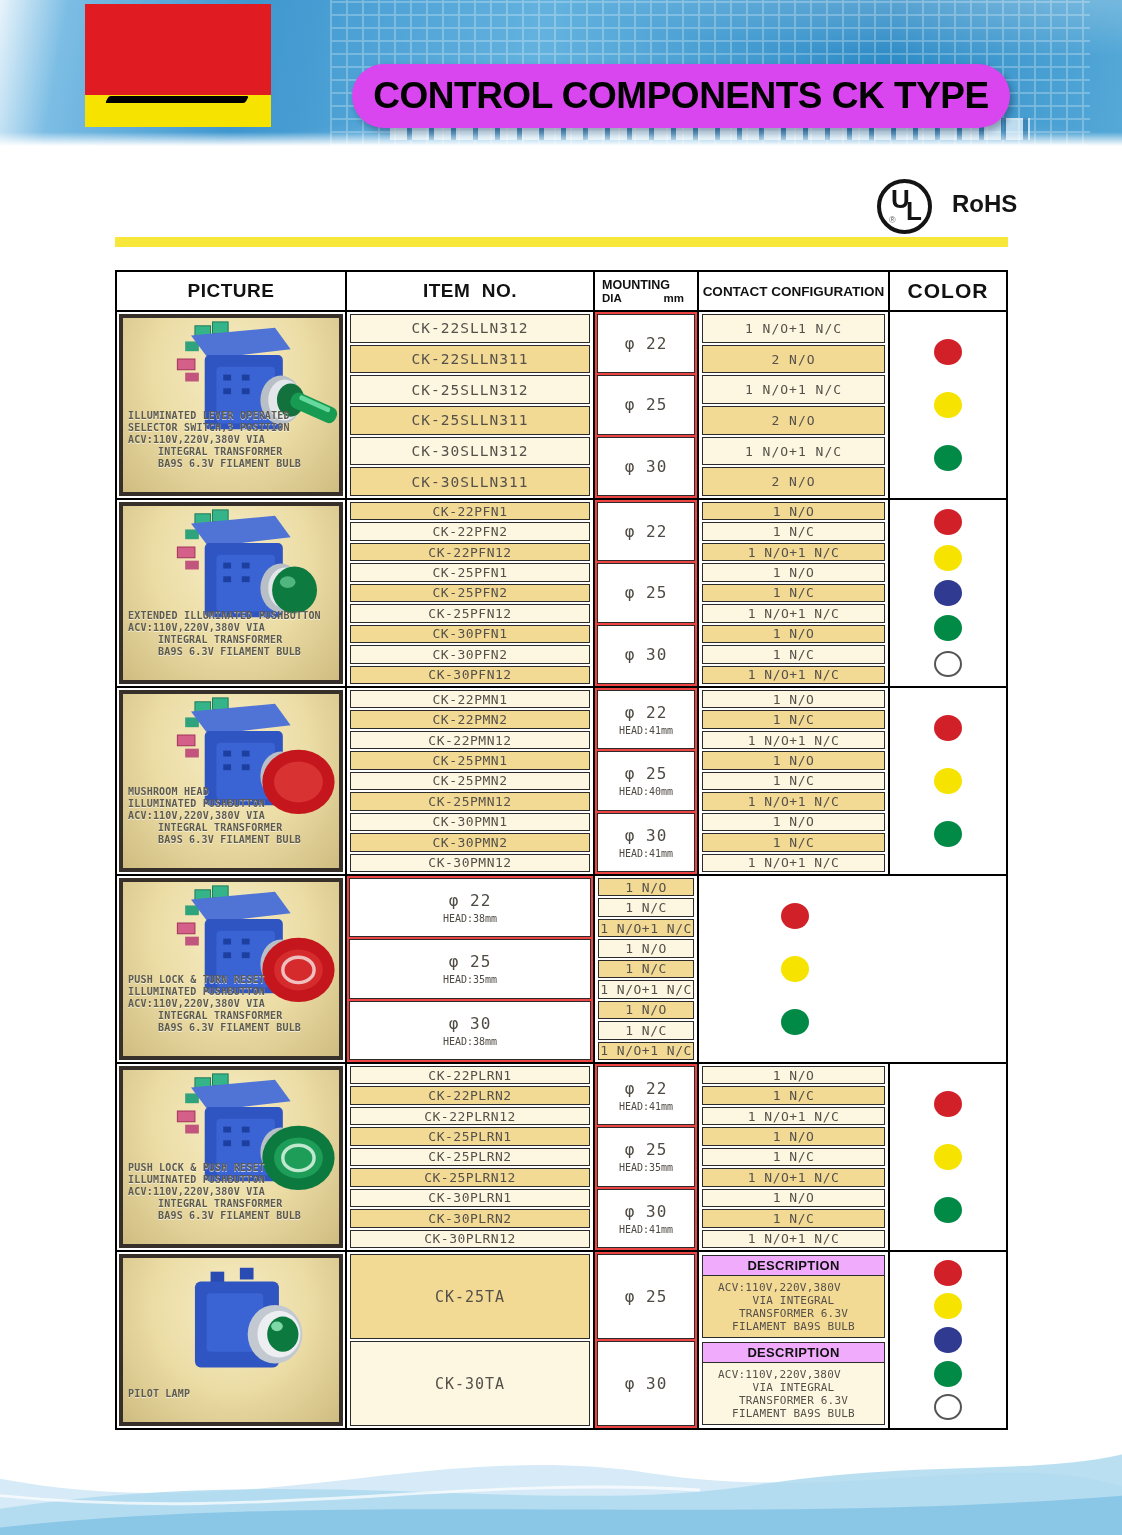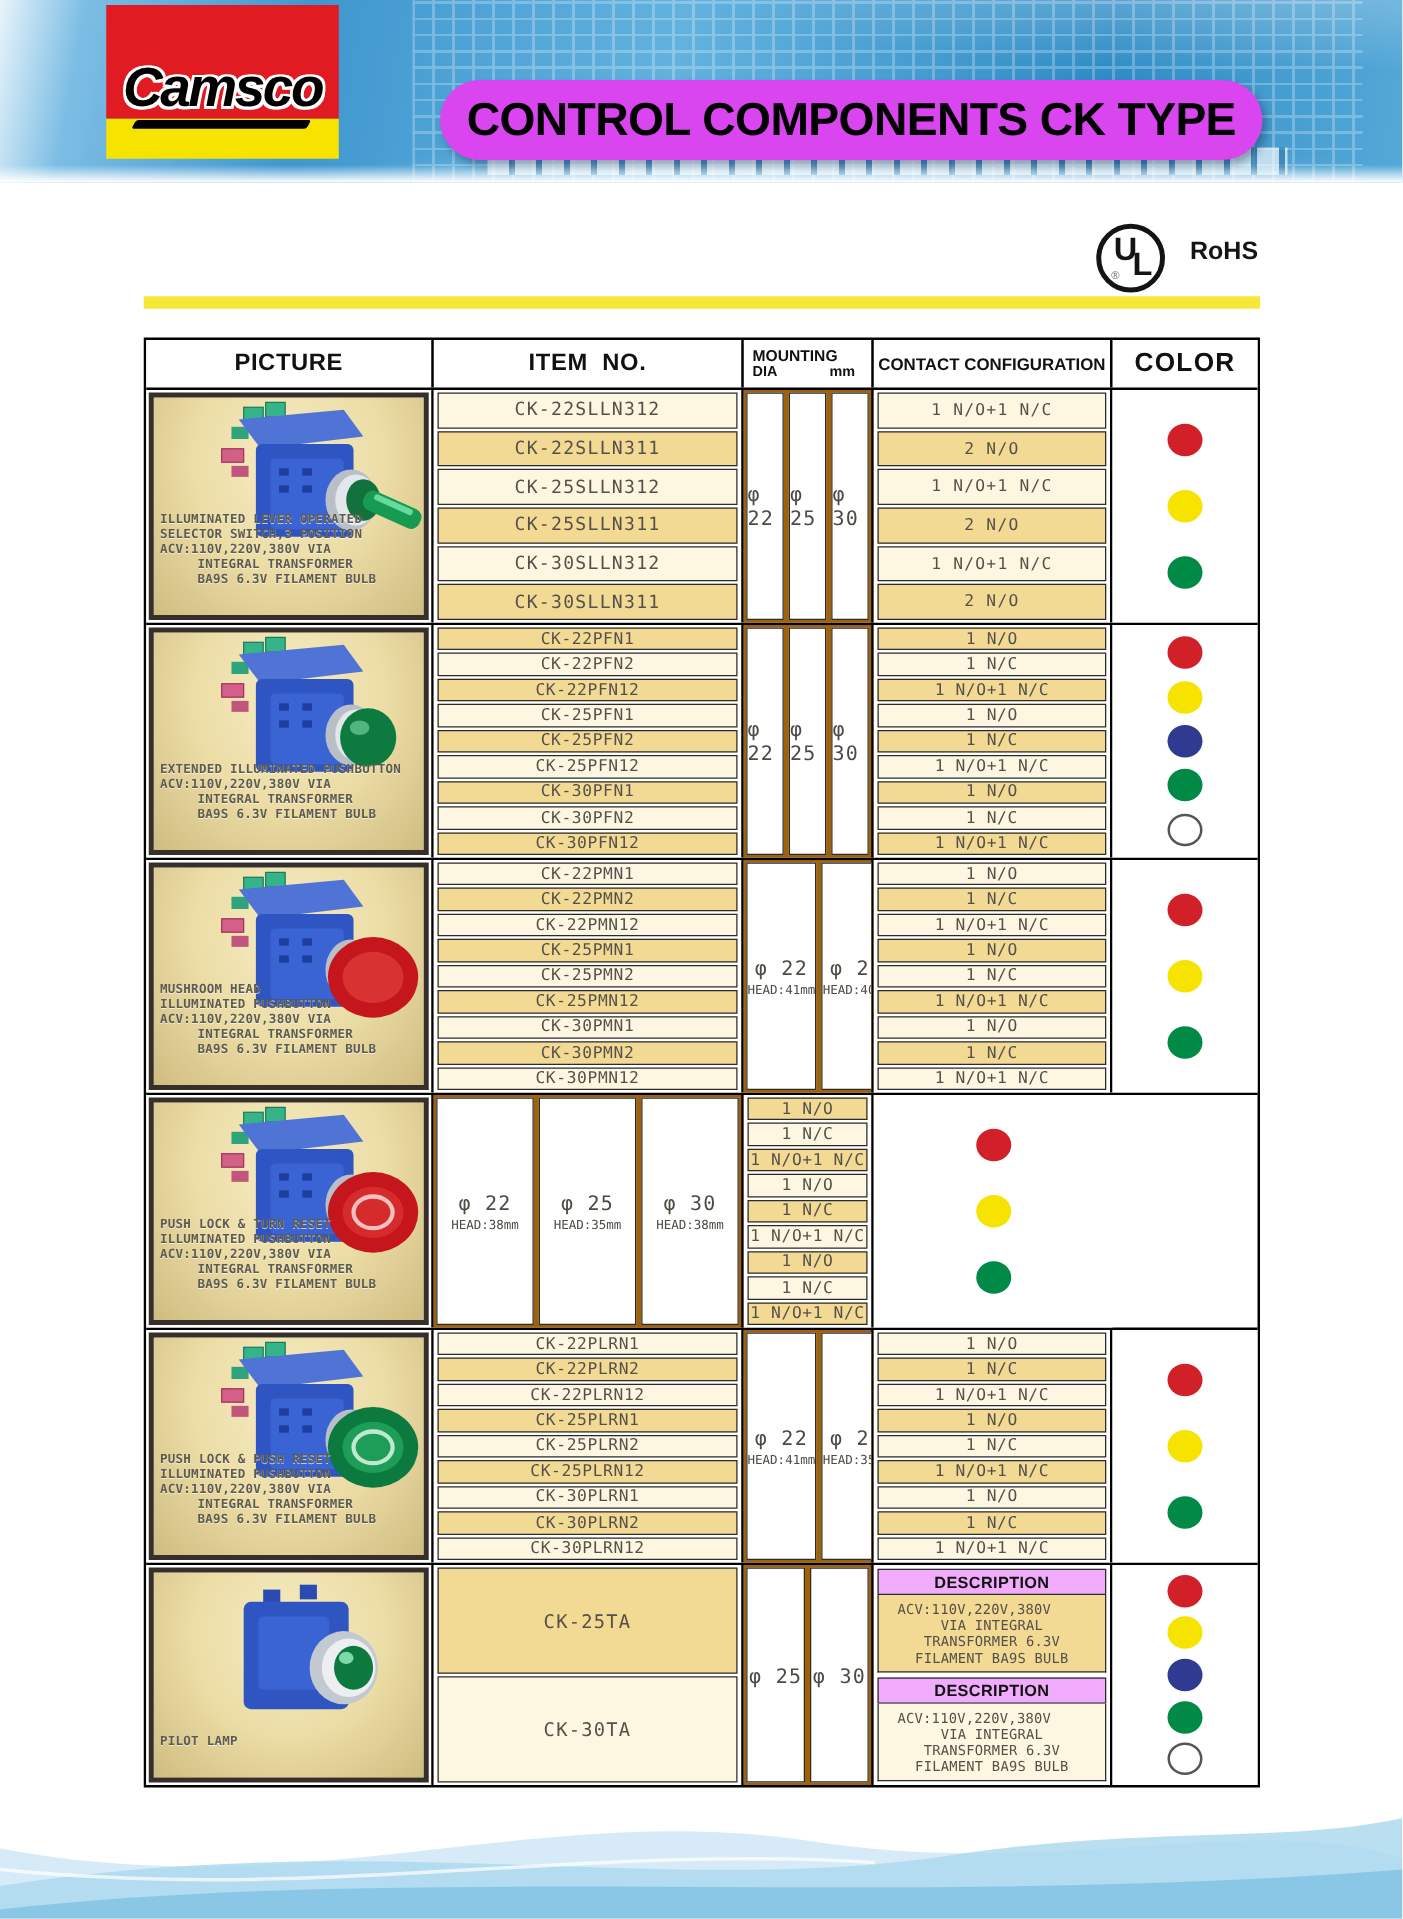--- a/index.html
+++ b/index.html
@@ -35,21 +35,21 @@
     border-radius:32px; box-shadow:3px 4px 7px rgba(0,0,30,.3);
     display:flex; align-items:center; justify-content:center; }
   .title-pill span { font-weight:900; font-size:37px; letter-spacing:-.5px; color:#000; white-space:nowrap; }
 
   
   .ul-circle { position:absolute; left:877px; top:179px; width:55px; height:55px; background:#fff;
     border:4px solid #141414; border-radius:50%; }
   .ul-circle .u { position:absolute; left:10px; top:1px;  font-weight:900; font-size:26px; color:#141414; }
   .ul-circle .l { position:absolute; left:25px; top:13px; font-weight:900; font-size:26px; color:#141414; }
   .ul-circle .r { position:absolute; left:8px;  top:32px; font-size:9px; color:#666; }
-  .rohs { position:absolute; left:952px; top:190px; font-weight:900; font-size:20px; color:#141414; }
+  .rohs { position:absolute; left:952px; top:190px; font-weight:900; font-size:24px; color:#141414; }
 
   .divider { position:absolute; left:115px; top:237px; width:893px; height:10px; background:#f7e73a; }
 
   
   .catalog { position:absolute; left:115px; top:270px; width:893px; height:1160px;
     border:2px solid #000; background:#fff; }
   .thead { display:grid; grid-template-columns:230px 248px 104px 191px 1fr; height:40px;
     border-bottom:2px solid #000; background:#fff; }
   .th { border-right:2px solid #000; display:flex; align-items:center; justify-content:center;
     font-weight:bold; color:#111; }
@@ -79,21 +79,21 @@
   
   .rows-col { display:flex; flex-direction:column; padding:1px 0; }
   .row-box { flex:1; margin:1px 3px; border:1px solid #2b2b2b; display:flex; align-items:center;
     justify-content:center; font-family:"DejaVu Sans Mono", monospace; font-size:14.5px;
     color:#55514a; letter-spacing:1px; overflow:hidden; }
   .s9 .row-box { font-size:13px; letter-spacing:.5px; }
   .row-box.cream { background:#fdf7e1; }
   .row-box.tan   { background:#f2d994; }
   .contact .row-box { font-size:13px; }
 
-  .mount-col { display:flex; flex-direction:row; padding:1px 0; background:#a16207; }
+  .mount-col { display:flex; flex-direction:column; padding:1px 0; background:#ef4444; }
   .mount-group { flex:1; margin:1px 2px; border:1px solid #2b2b2b; background:#fff;
     display:flex; flex-direction:column; align-items:center; justify-content:center;
     font-family:"DejaVu Sans Mono", monospace; color:#4f4b44; }
   .mount-group .dia { font-size:16px; letter-spacing:1px; }
   .mount-group .head { font-size:10px; margin-top:3px; letter-spacing:0; }
 
   .color-col { display:flex; flex-direction:column; align-items:center; justify-content:space-evenly; }
   .dot { width:28px; height:26px; border-radius:50%; }
   .dot.white { background:#fff; border:2px solid #555; }
 
@@ -123,21 +123,20 @@
     <div class="grid"></div>
     <div class="sheen"></div>
     <div class="tiles"></div>
     <div class="fade"></div>
   </div>
 
   <div class="logo">
     <div class="red"></div>
     <div class="yellow"></div>
     <div class="swoosh"></div>
-    <div class="word">Camsco</div>
   </div>
 
   <div class="title-pill">
     <span>CONTROL COMPONENTS CK TYPE</span>
   </div>
 
   <div class="ul-circle">
     <span class="u">U</span>
     <span class="l">L</span>
     <span class="r">®</span>

